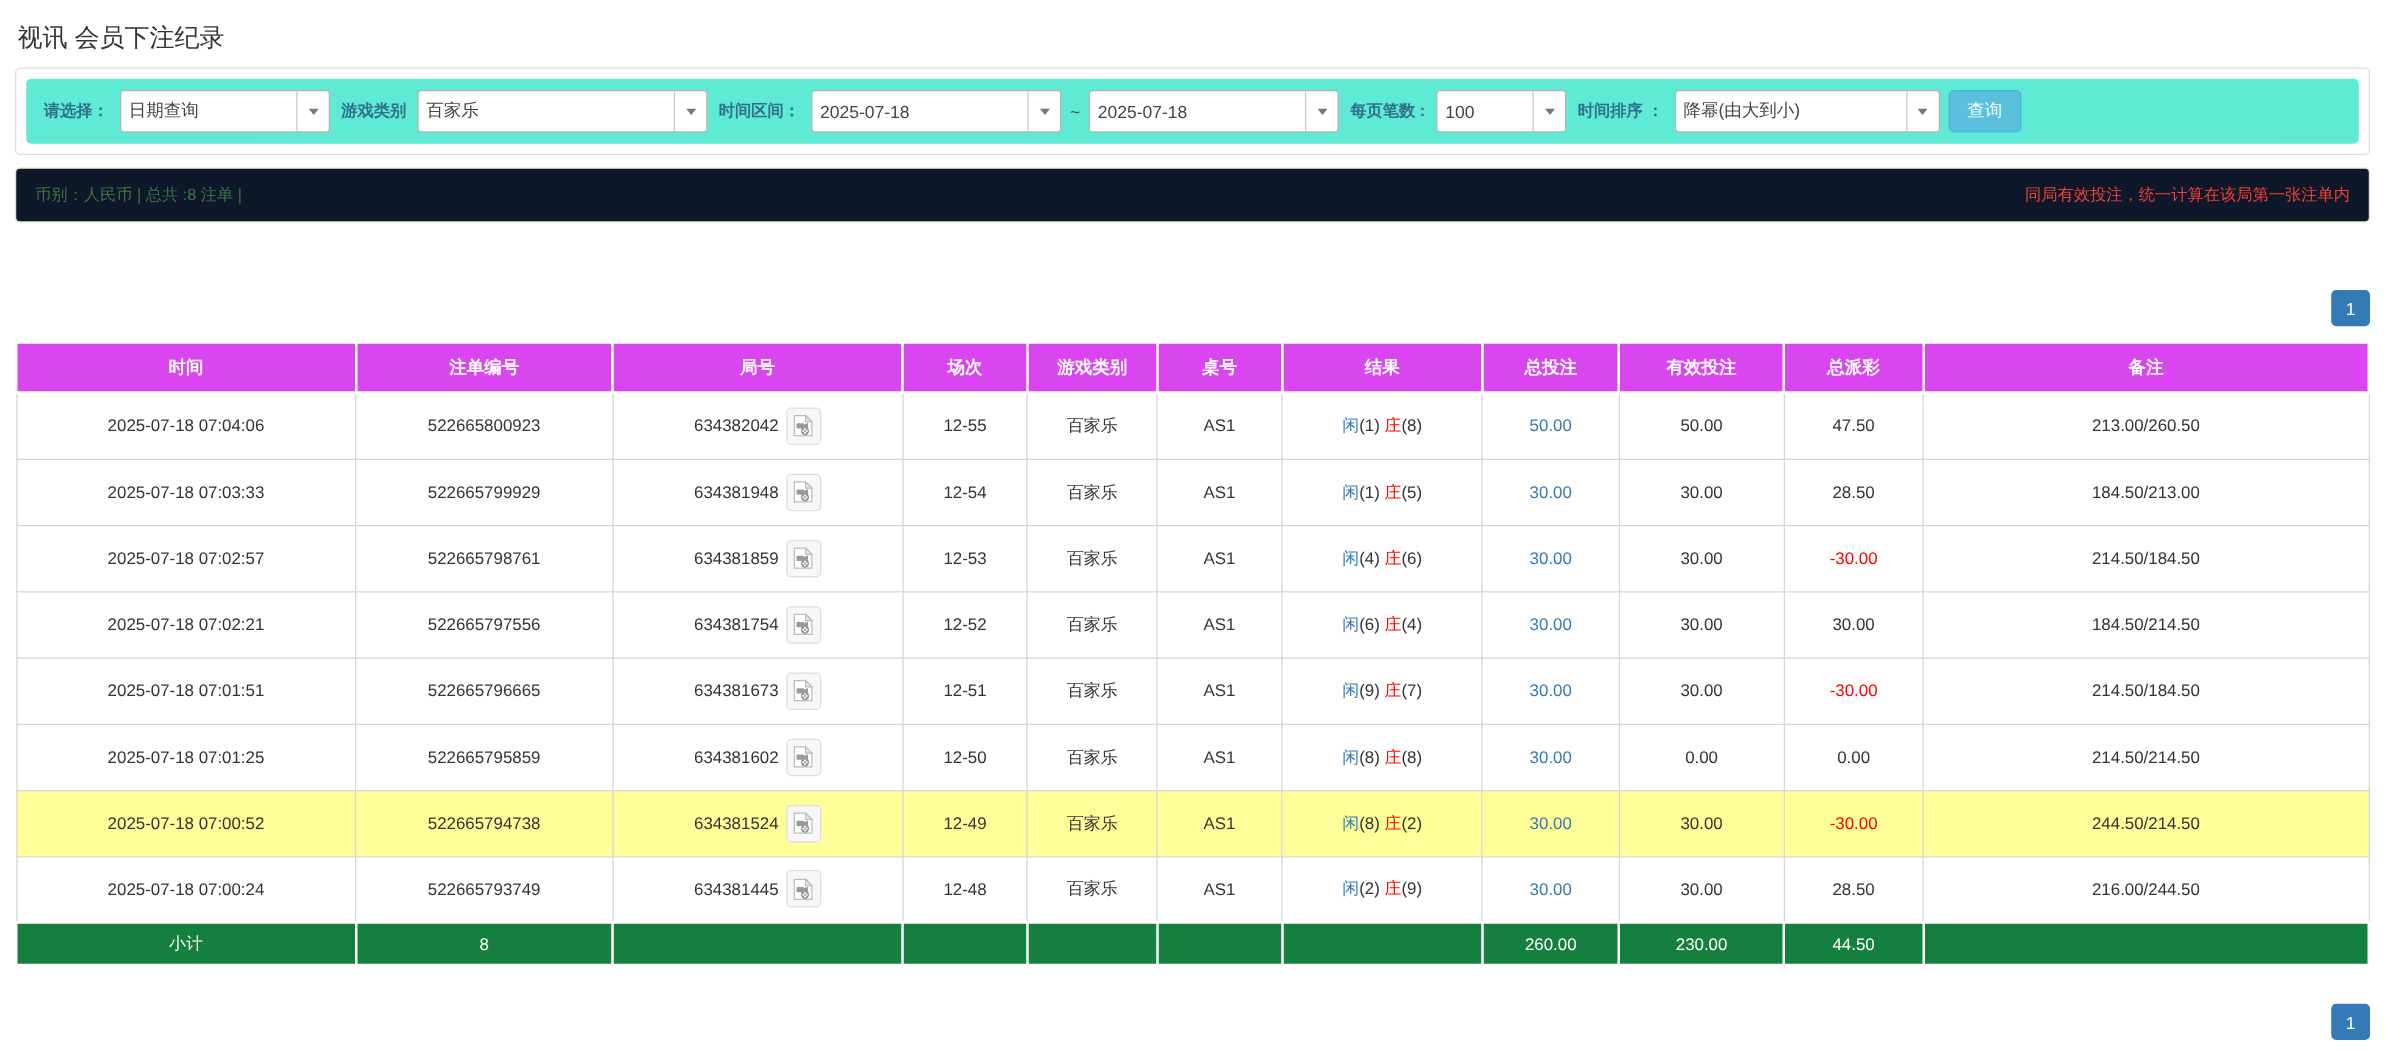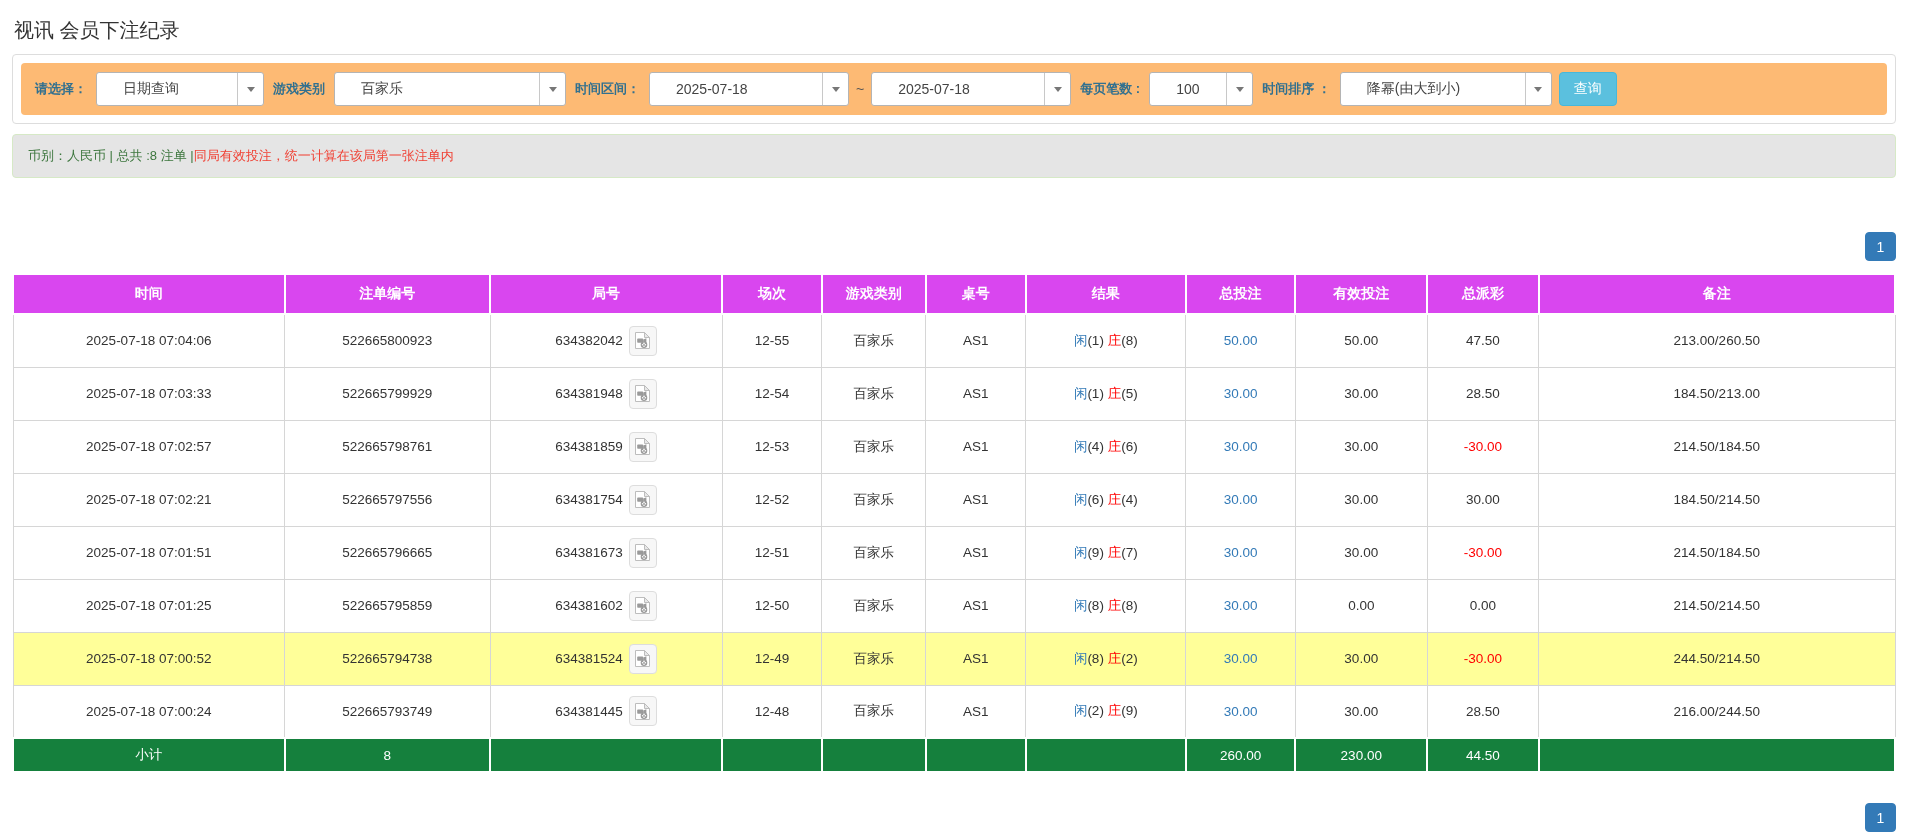--- a/index.html
+++ b/index.html
@@ -4,37 +4,37 @@
 <style>
   * { box-sizing: border-box; margin: 0; padding: 0; }
   html, body { width: 1908px; height: 840px; overflow: hidden; background: #fff;
     font-family: "Liberation Sans", "DejaVu Sans", sans-serif; }
   .page { padding: 0 12px; }
 
   .page-title { font-size: 20px; color: #333; font-weight: 400; padding: 17px 2px 10px 2px; }
 
   
   .filter-panel { border: 1px solid #ddd; border-radius: 4px; padding: 8px; background: #fff; }
-  .filter-bar { background: #fdba74; border-radius: 4px; padding: 9px 12px; display: flex;
+  .filter-bar { background: #5eead4; border-radius: 4px; padding: 9px 12px; display: flex;
     align-items: center; gap: 7px; }
   .f-label { color: #31708f; font-size: 13px; font-weight: bold; white-space: nowrap; padding: 0 2px; }
   .sel { height: 34px; background: #fff; border: 1px solid #b4b4b4; border-radius: 3px;
     display: flex; align-items: center; justify-content: space-between; font-size: 14px; color: #444; }
-  .sel .sel-text { padding: 0 26px; white-space: nowrap; overflow: hidden; }
+  .sel .sel-text { padding: 0 6px; white-space: nowrap; overflow: hidden; }
   .sel .sel-arrow { width: 26px; align-self: stretch; border-left: 1px solid #c8c8c8;
     display: flex; align-items: center; justify-content: center; }
   .sel .sel-arrow::after { content: ""; width: 0; height: 0; border-left: 4px solid transparent;
     border-right: 4px solid transparent; border-top: 5px solid #777; }
   .tilde { color: #555; font-size: 14px; }
   .btn-search { height: 34px; padding: 0 14px; background: #5bc0de; border: 1px solid #46b8da;
     border-radius: 4px; color: #fff; font-size: 14px; cursor: pointer; }
 
   
-  .alert-bar { margin-top: 10px; background: #e5e5e5; border: 1px solid #d6e9c6; border-radius: 4px;
-    padding: 12px 15px; display: flex; justify-content: flex-start; align-items: center; }
+  .alert-bar { margin-top: 10px; background: #0f172a; border: 1px solid #d6e9c6; border-radius: 4px;
+    padding: 12px 15px; display: flex; justify-content: space-between; align-items: center; }
   .alert-left { color: #3c763d; font-size: 13px; }
   .alert-notice { color: #f04134; font-size: 13px; }
 
   
   .pager-row { display: flex; justify-content: flex-end; margin-top: 54px; margin-bottom: 12px; }
   .page-btn { min-width: 31px; height: 29px; background: #337ab7; border: 1px solid #337ab7;
     border-radius: 4px; color: #fff; font-size: 14px; display: flex; align-items: center;
     justify-content: center; cursor: pointer; }
   .pager-row.bottom { margin-top: 30px; margin-bottom: 0; }
 

